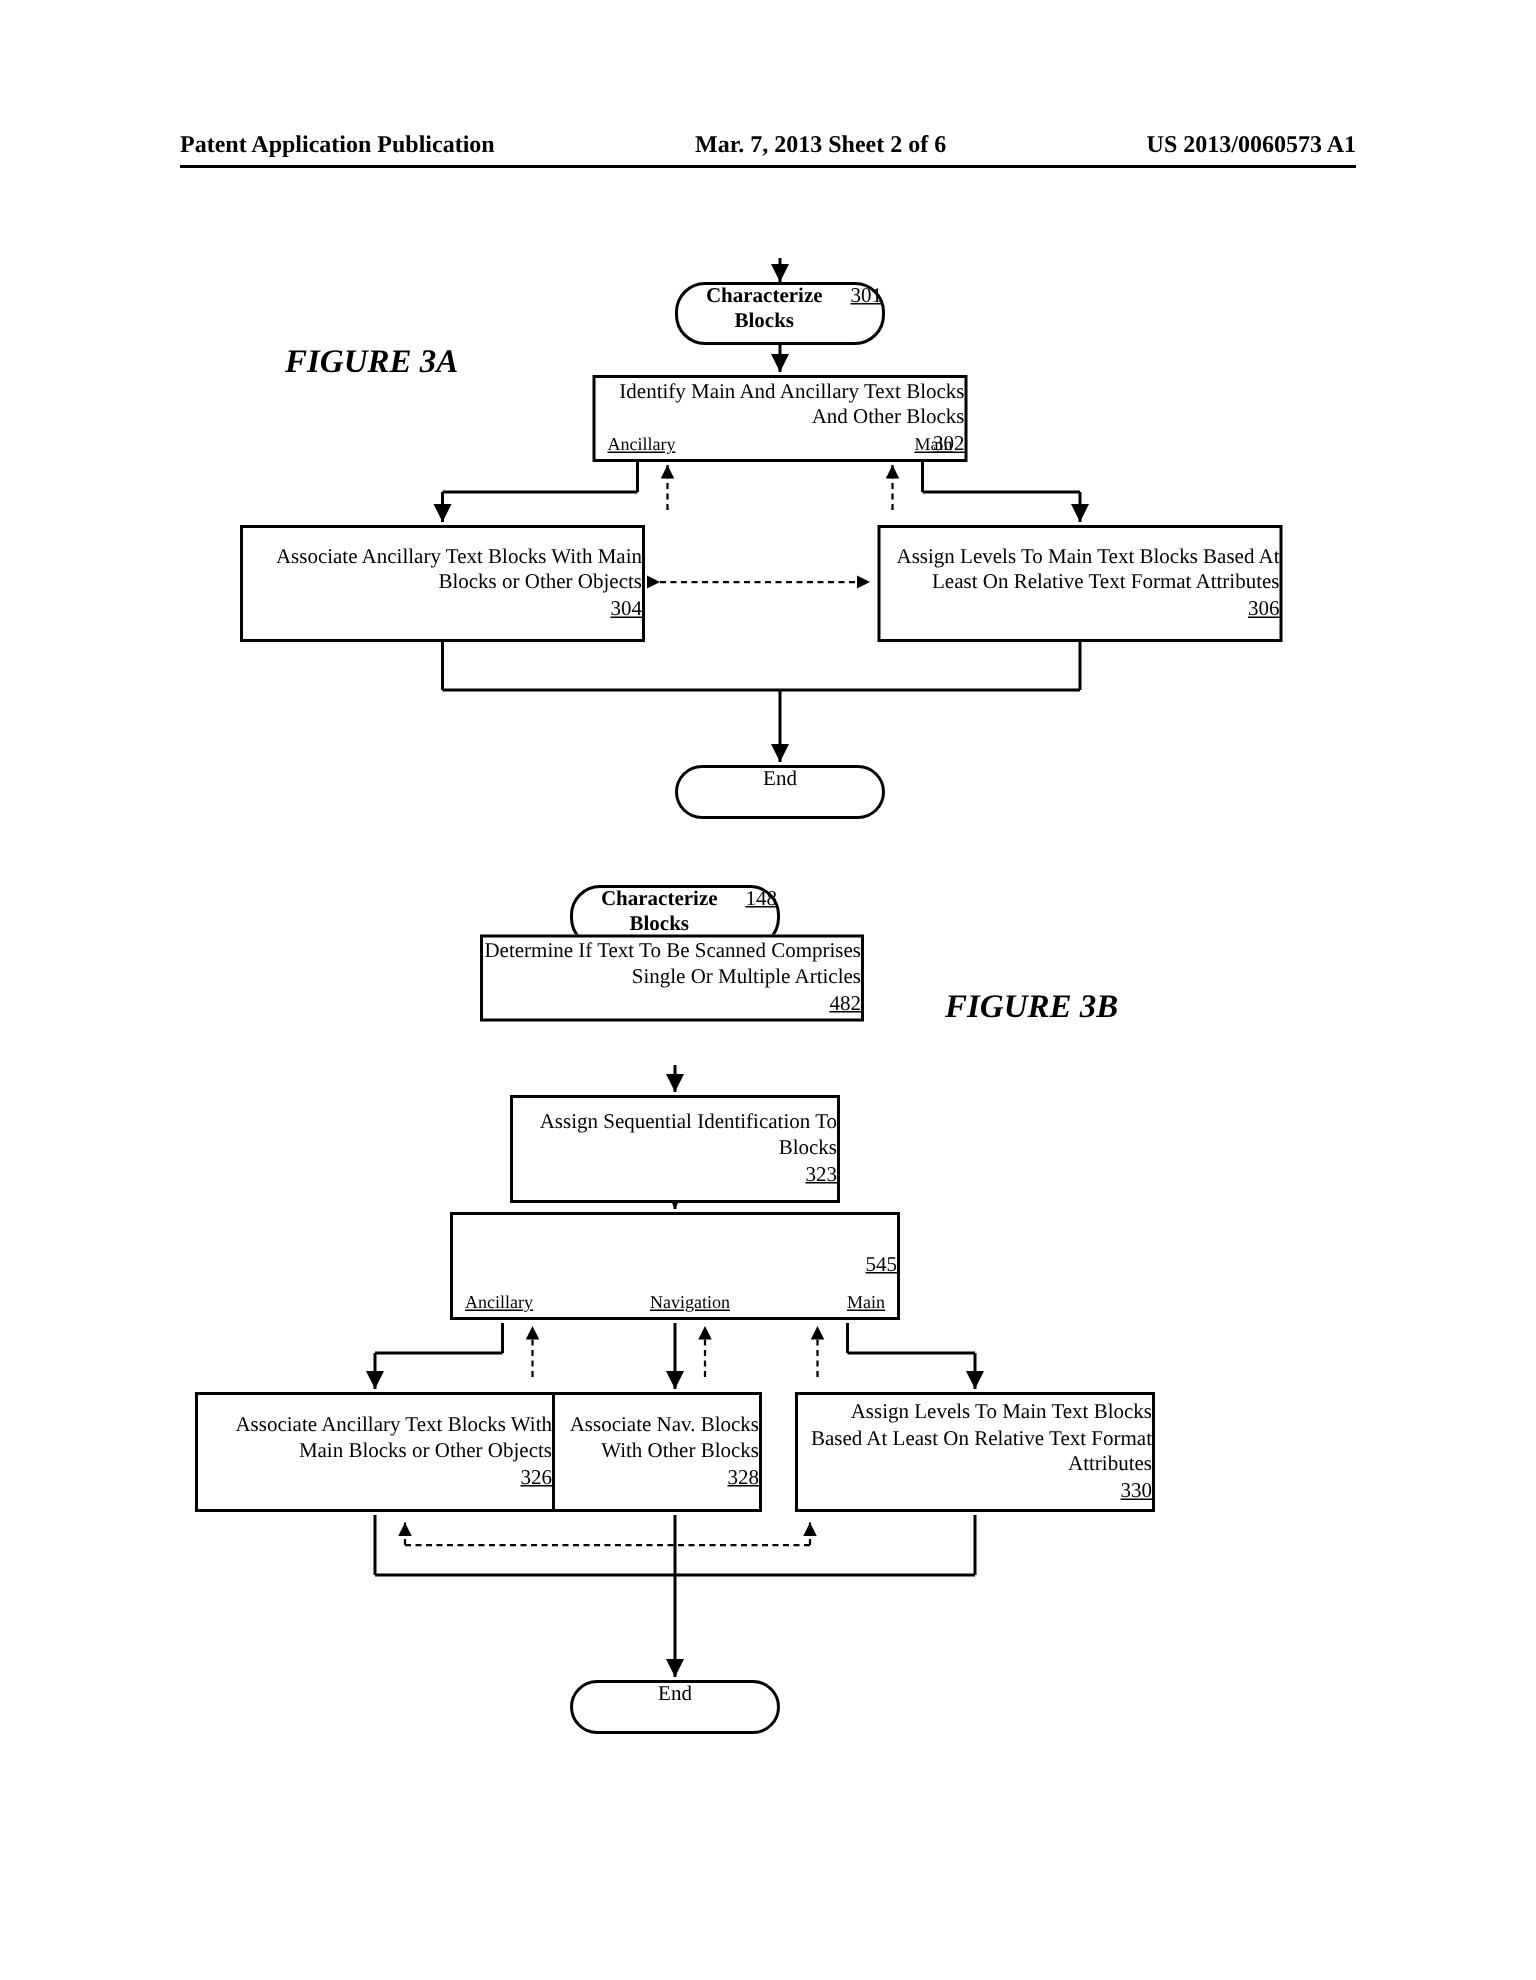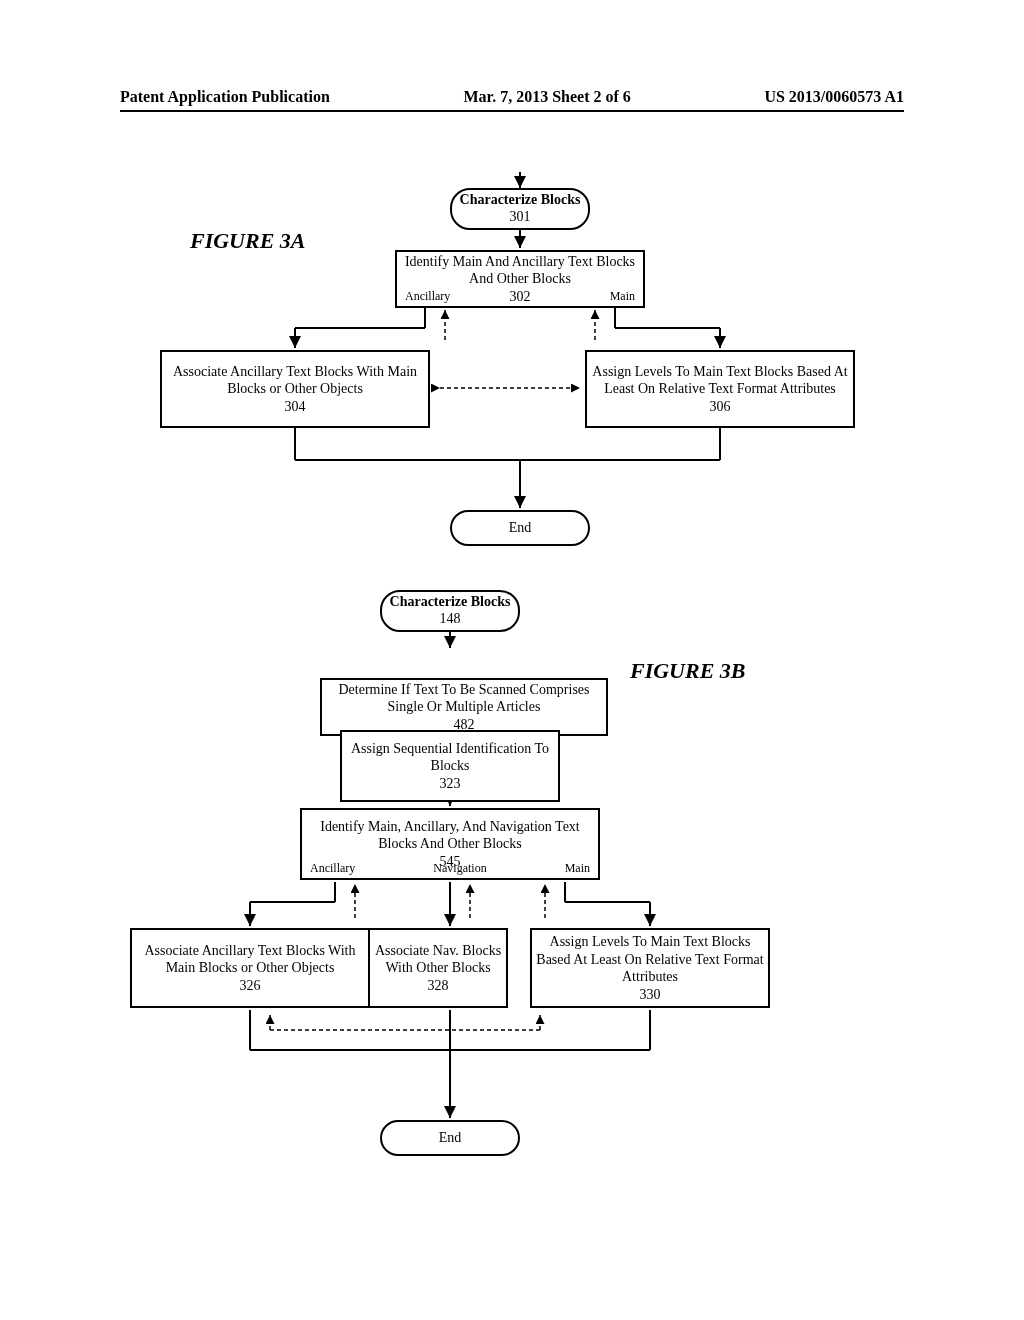--- a/index.html
+++ b/index.html
@@ -39,36 +39,36 @@
     font-style: italic;
   }
   .terminator {
     position: absolute;
     border: 2px solid #000;
     border-radius: 20px;
     text-align: center;
     font-size: 14px;
     line-height: 1.2;
     display: flex;
-    flex-direction: column;
+    flex-direction: row;
     justify-content: center;
   }
   .terminator .title { font-weight: bold; }
   .process {
     position: absolute;
     border: 2px solid #000;
-    text-align: center;
+    text-align: right;
     font-size: 14px;
     line-height: 1.25;
     display: flex;
     flex-direction: column;
     justify-content: center;
     background: #fff;
   }
-  .underlined { }
+  .underlined { text-decoration: underline; }
   svg.arrows {
     position: absolute;
     left: 0; top: 0;
     width: 784px;
     height: 1160px;
     pointer-events: none;
   }
 </style>
 </head>
 <body>
@@ -172,32 +172,31 @@
     <span>End</span>
   </div>
 
   <div class="figlabel" style="left:510px;top:548px">FIGURE 3B</div>
 
   <div class="terminator" style="left:260px;top:480px;width:140px;height:42px">
     <span class="title">Characterize Blocks</span>
     <span class="underlined">148</span>
   </div>
 
-  <div class="process" style="left:200px;top:568px;width:288px;height:58px">
+  <div class="process" style="left:200px;top:513px;width:256px;height:58px">
     <span>Determine If Text To Be Scanned Comprises Single Or Multiple Articles</span>
     <span class="underlined">482</span>
   </div>
 
   <div class="process" style="left:220px;top:620px;width:220px;height:72px">
     <span>Assign Sequential Identification To Blocks</span>
     <span class="underlined">323</span>
   </div>
 
   <div class="process" style="left:180px;top:698px;width:300px;height:72px">
-    <span>Identify Main, Ancillary, And Navigation Text Blocks And Other Blocks</span>
     <span class="underlined">545</span>
     <div style="position:absolute;bottom:2px;left:8px;right:8px;display:flex;justify-content:space-between;font-size:12px">
       <span class="underlined">Ancillary</span>
       <span class="underlined">Navigation</span>
       <span class="underlined">Main</span>
     </div>
   </div>
 
   <div class="process" style="left:10px;top:818px;width:240px;height:80px">
     <span>Associate Ancillary Text Blocks With Main Blocks or Other Objects</span>

